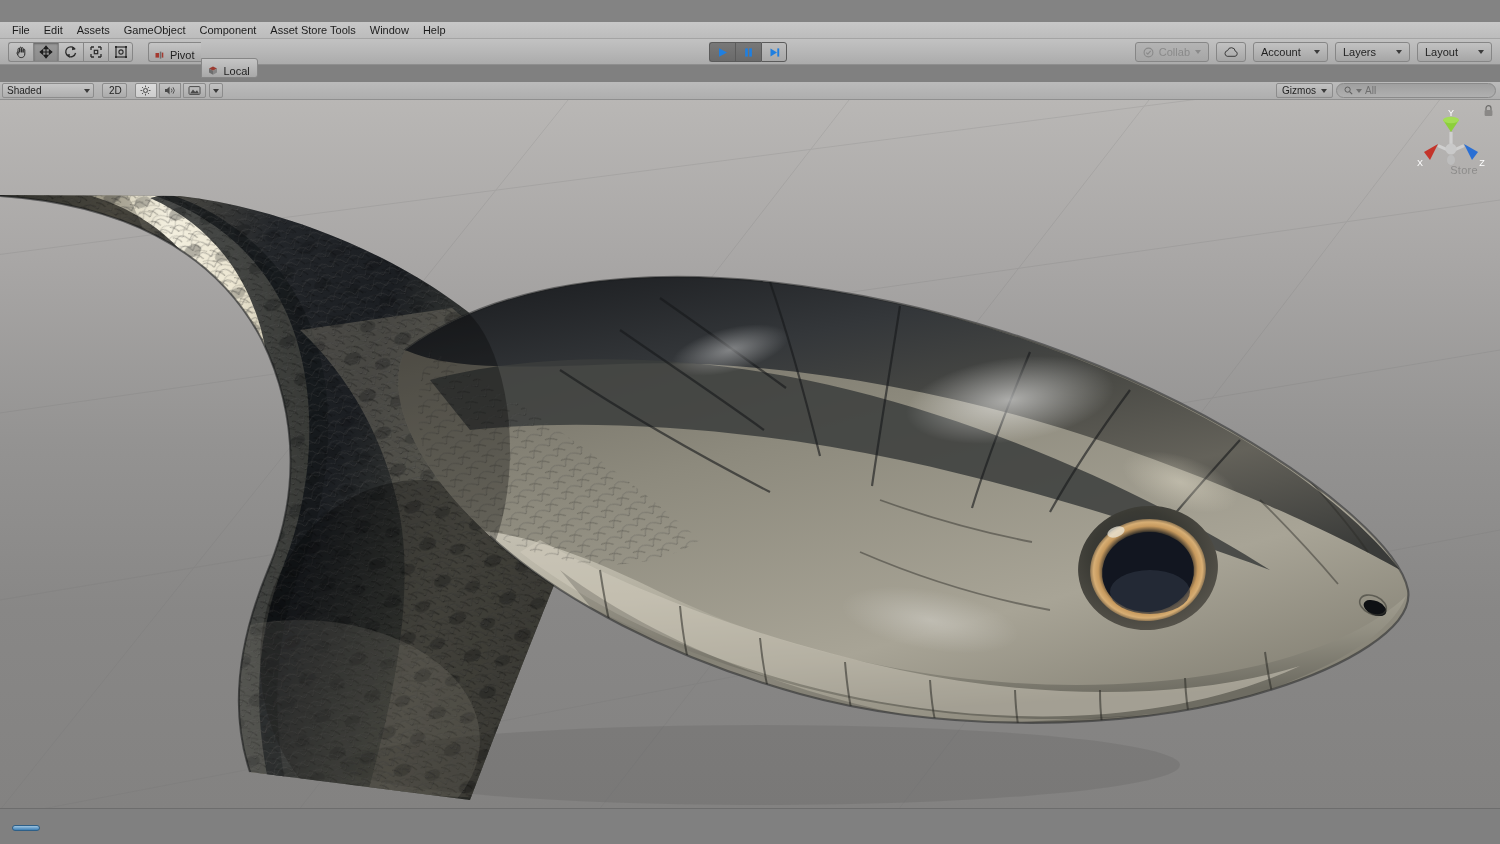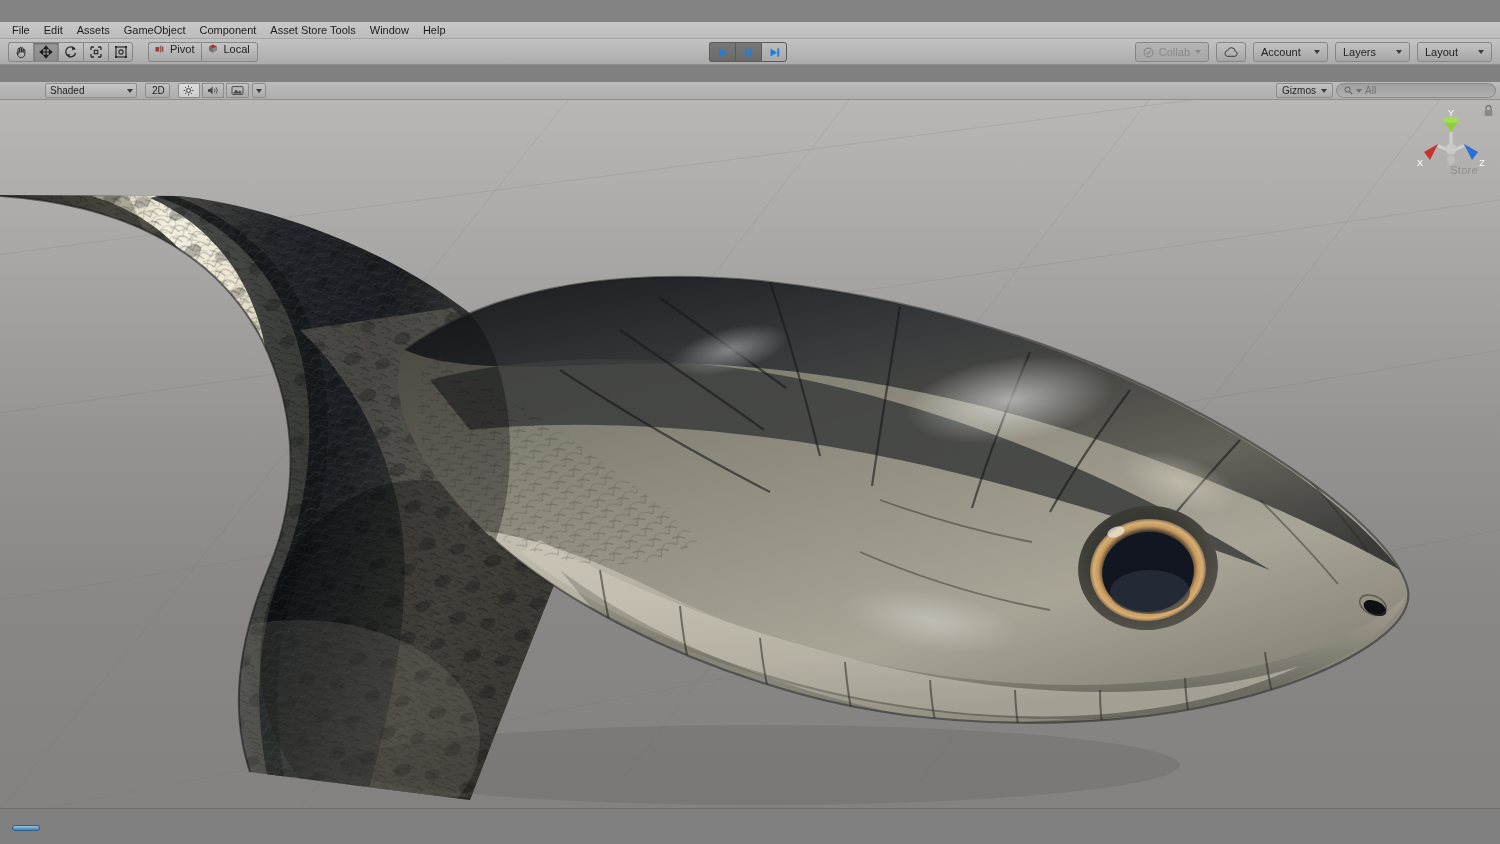--- a/index.html
+++ b/index.html
@@ -52,25 +52,25 @@
     background: linear-gradient(to bottom, #9a9a9a, #8b8b8b);
     box-shadow: inset 0 1px 2px rgba(0,0,0,.35);
   }
   .tbtn svg { display:block; }
 
   .pv-group { position: absolute; top: 3px; left: 148px; display: flex; }
   .pvbtn {
     height: 20px; padding: 0 7px 0 5px;
     background: linear-gradient(to bottom, #c5c5c5, #a8a8a8);
     border: 1px solid #868686;
-    display: flex; align-items: flex-start; gap: 4px;
+    display: flex; align-items: flex-end; gap: 4px;
     font-size: 11px; color: #1f1f1f; cursor: default;
   }
   .pvbtn.l { border-radius: 3px 0 0 3px; border-right: none; }
-  .pvbtn.r { border-radius: 0 3px 3px 0; }
+  .pvbtn.r { border-radius: 0 3px 3px 0; margin-top: 16px; }
 
   .play-group { position: absolute; top: 3px; left: 709px; display: flex; }
   .playbtn {
     width: 26px; height: 20px;
     background: linear-gradient(to bottom, #787878, #6a6a6a);
     border: 1px solid #5b5b5b; border-right: none;
     display: flex; align-items: center; justify-content: center; cursor: default;
   }
   .playbtn.first { border-radius: 3px 0 0 3px; }
   .playbtn.last  { border-radius: 0 3px 3px 0; border-right: 1px solid #5b5b5b; }
@@ -104,21 +104,21 @@
     display: flex; align-items: center; gap: 4px;
     font-size: 11px; color: #242424; cursor: default;
   }
   .panel-menu-icon { position: absolute; right: 5px; top: 4px; cursor: default; }
 
   .scene-toolbar {
     position: absolute; left: 0; top: 82px; width: 1500px; height: 18px;
     background: linear-gradient(to bottom, #bbbbbb, #aeaeae);
     border-bottom: 1px solid #8f8f8f;
   }
-  .st-left { position: absolute; left: 2px; top: 1px; display: flex; align-items: center; gap: 2px; margin-left: 43px; }
+  .st-left { position: absolute; left: 2px; top: 1px; display: flex; align-items: center; gap: 2px; }
   .dropdown {
     height: 15px; width: 92px;
     background: linear-gradient(to bottom, #c6c6c6, #aeaeae);
     border: 1px solid #8c8c8c; border-radius: 2px;
     display: flex; align-items: center; justify-content: space-between;
     padding: 0 3px 0 4px; font-size: 10px; color: #1f1f1f; cursor: default;
   }
   .sbtn {
     height: 15px; min-width: 22px; padding: 0 4px;
     background: linear-gradient(to bottom, #c2c2c2, #ababab);

